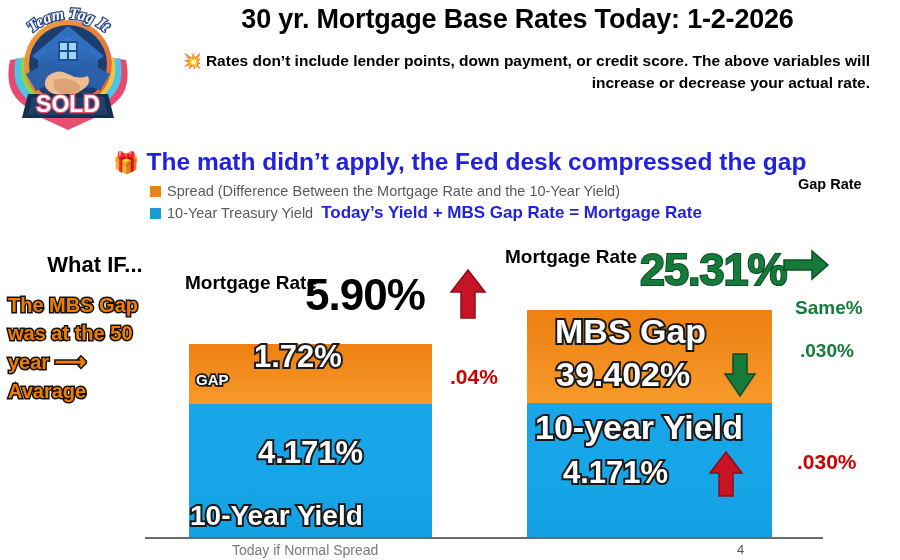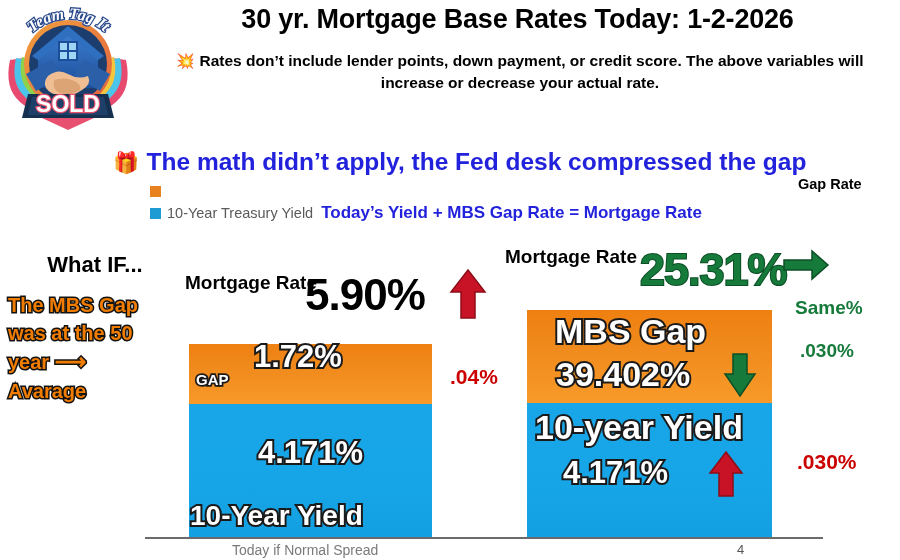--- a/index.html
+++ b/index.html
@@ -18,21 +18,21 @@
 
   
   .title{
     position:absolute;left:140px;top:4px;width:755px;
     text-align:center;
     font-size:27px;font-weight:bold;color:#000;
     letter-spacing:-0.2px;
   }
   .subtitle{
     position:absolute;left:170px;top:50px;width:700px;
-    text-align:center;
+    text-align:right;
     font-size:15.5px;font-weight:bold;color:#000;
     line-height:1.45;
   }
   .boom{font-size:15px;}
 
   .headline{
     position:absolute;left:45px;top:148px;width:830px;
     font-size:24.5px;font-weight:bold;color:#2222DD;
     text-align:center;
     white-space:nowrap;
@@ -209,20 +209,21 @@
   </div>
 
   <div class="headline">
     <span class="gift">🎁</span>
     <span>The math didn’t apply, the Fed desk compressed the gap</span>
   </div>
 
   <div class="legend">
     <div class="legend-row">
       <span class="legend-sq" style="background:#E8821E"></span>
+      <span class="legend-txt">Spread (Difference Between the Mortgage Rate and the 10-Year Yield)</span>
     </div>
     <div class="legend-row">
       <span class="legend-sq" style="background:#1F9BD4"></span>
       <span class="legend-txt">10-Year Treasury Yield</span>
       <span class="formula">Today’s  Yield +  MBS Gap Rate = Mortgage Rate</span>
     </div>
   </div>
   <div class="gap-rate">Gap Rate</div>
 
   <div class="whatif">What IF...</div>

